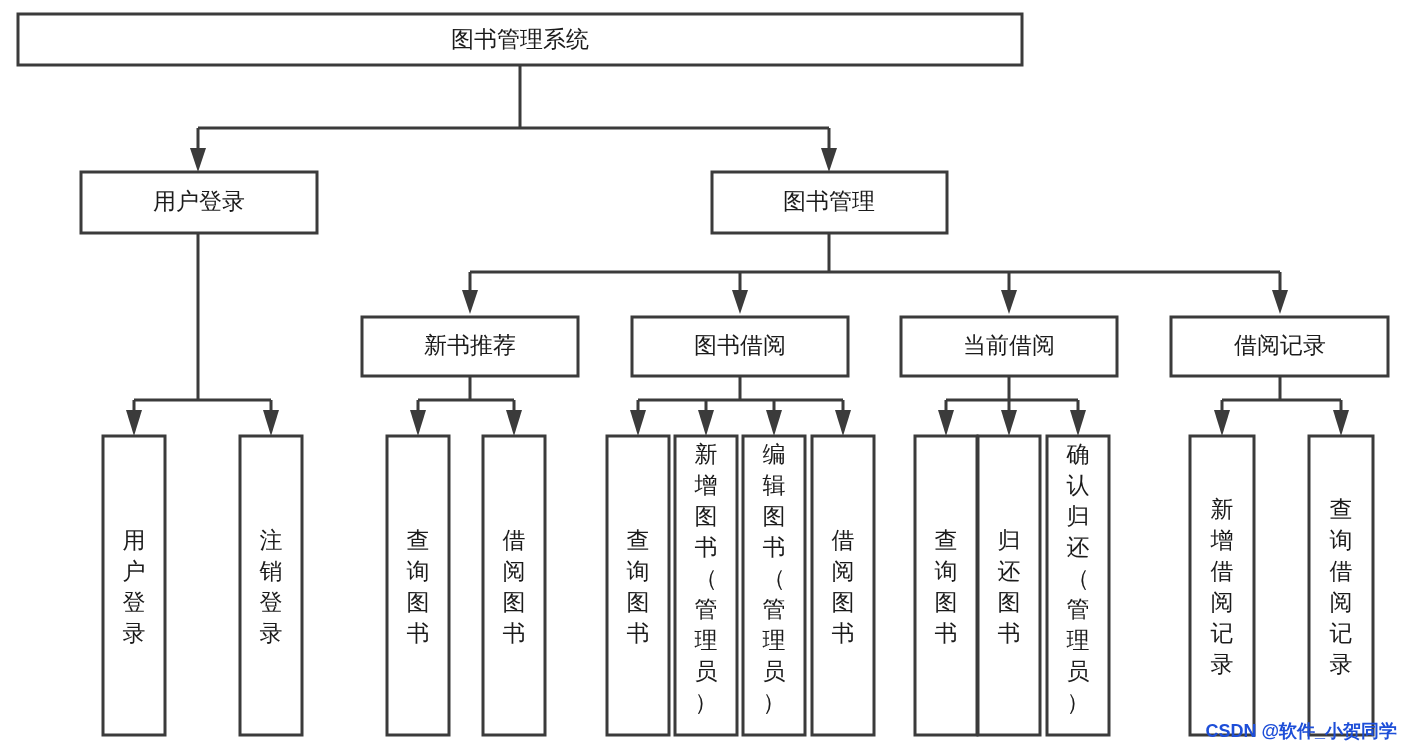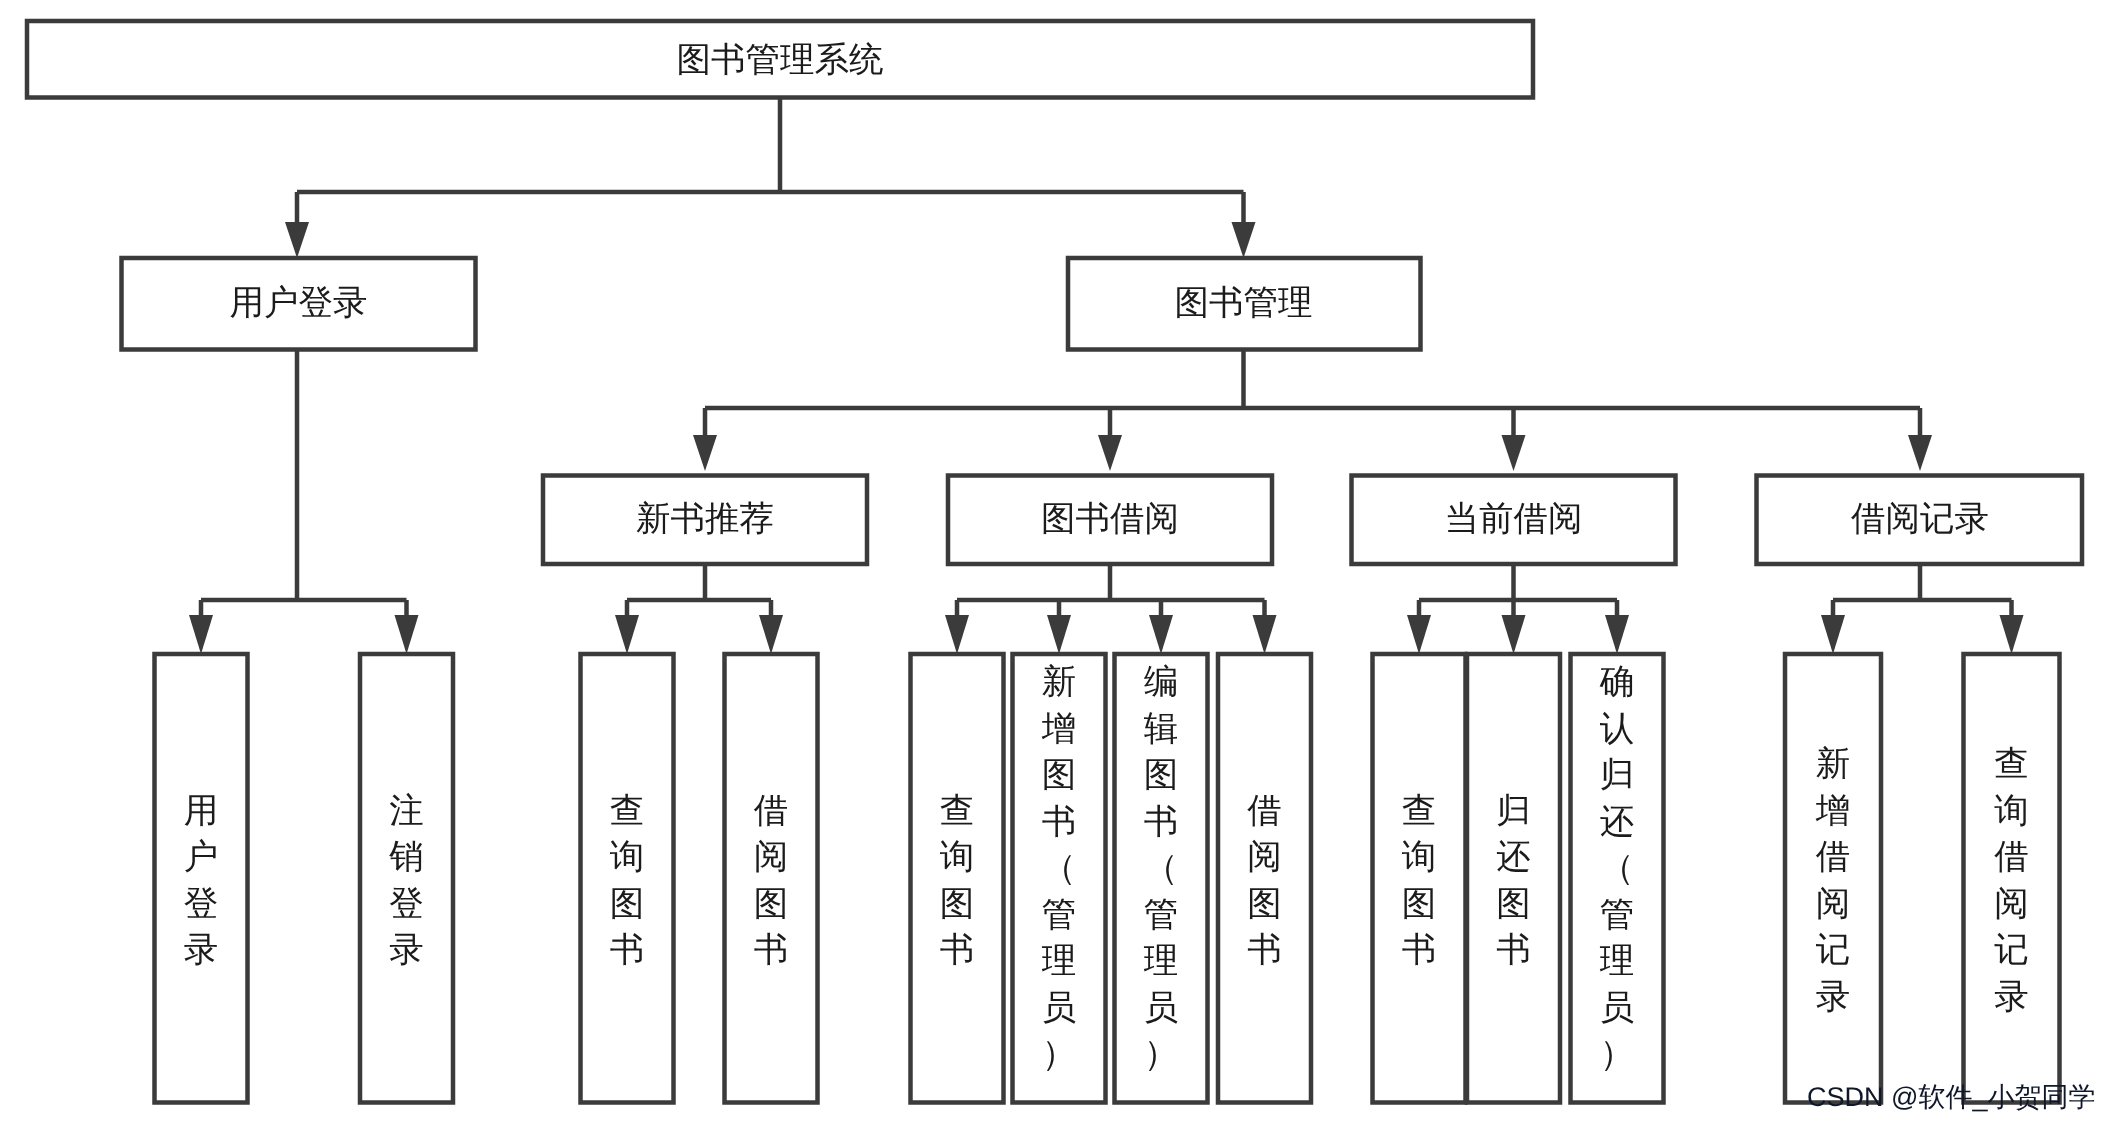--- a/index.html
+++ b/index.html
@@ -14,22 +14,23 @@
   .node-label{
     fill:#1b1b1b;font-family:"Liberation Sans","DejaVu Sans",sans-serif;
     font-size:23px;text-anchor:middle;dominant-baseline:middle;
   }
   .leaf-label{
     fill:#1b1b1b;font-family:"Liberation Sans","DejaVu Sans",sans-serif;
     font-size:23px;text-anchor:middle;
   }
   .watermark{
     position:absolute;right:8px;bottom:4px;
-    font-size:18px;color:#0f172a;white-space:nowrap;
+    font-size:18px;color:#1d4ed8;white-space:nowrap;
     font-family:"Liberation Sans","DejaVu Sans",sans-serif;
+    font-weight:bold;
   }
 </style>
 </head>
 <body>
 
 <svg id="diagram" viewBox="0 0 1405 747">
   <g>
 
     <path class="link" d="M520 65 L520 128 M198 128 L829 128 M198 128 L198 158 M829 128 L829 158"></path>
     <polygon class="arrow-head" points="198,172 190,148 206,148"></polygon>

